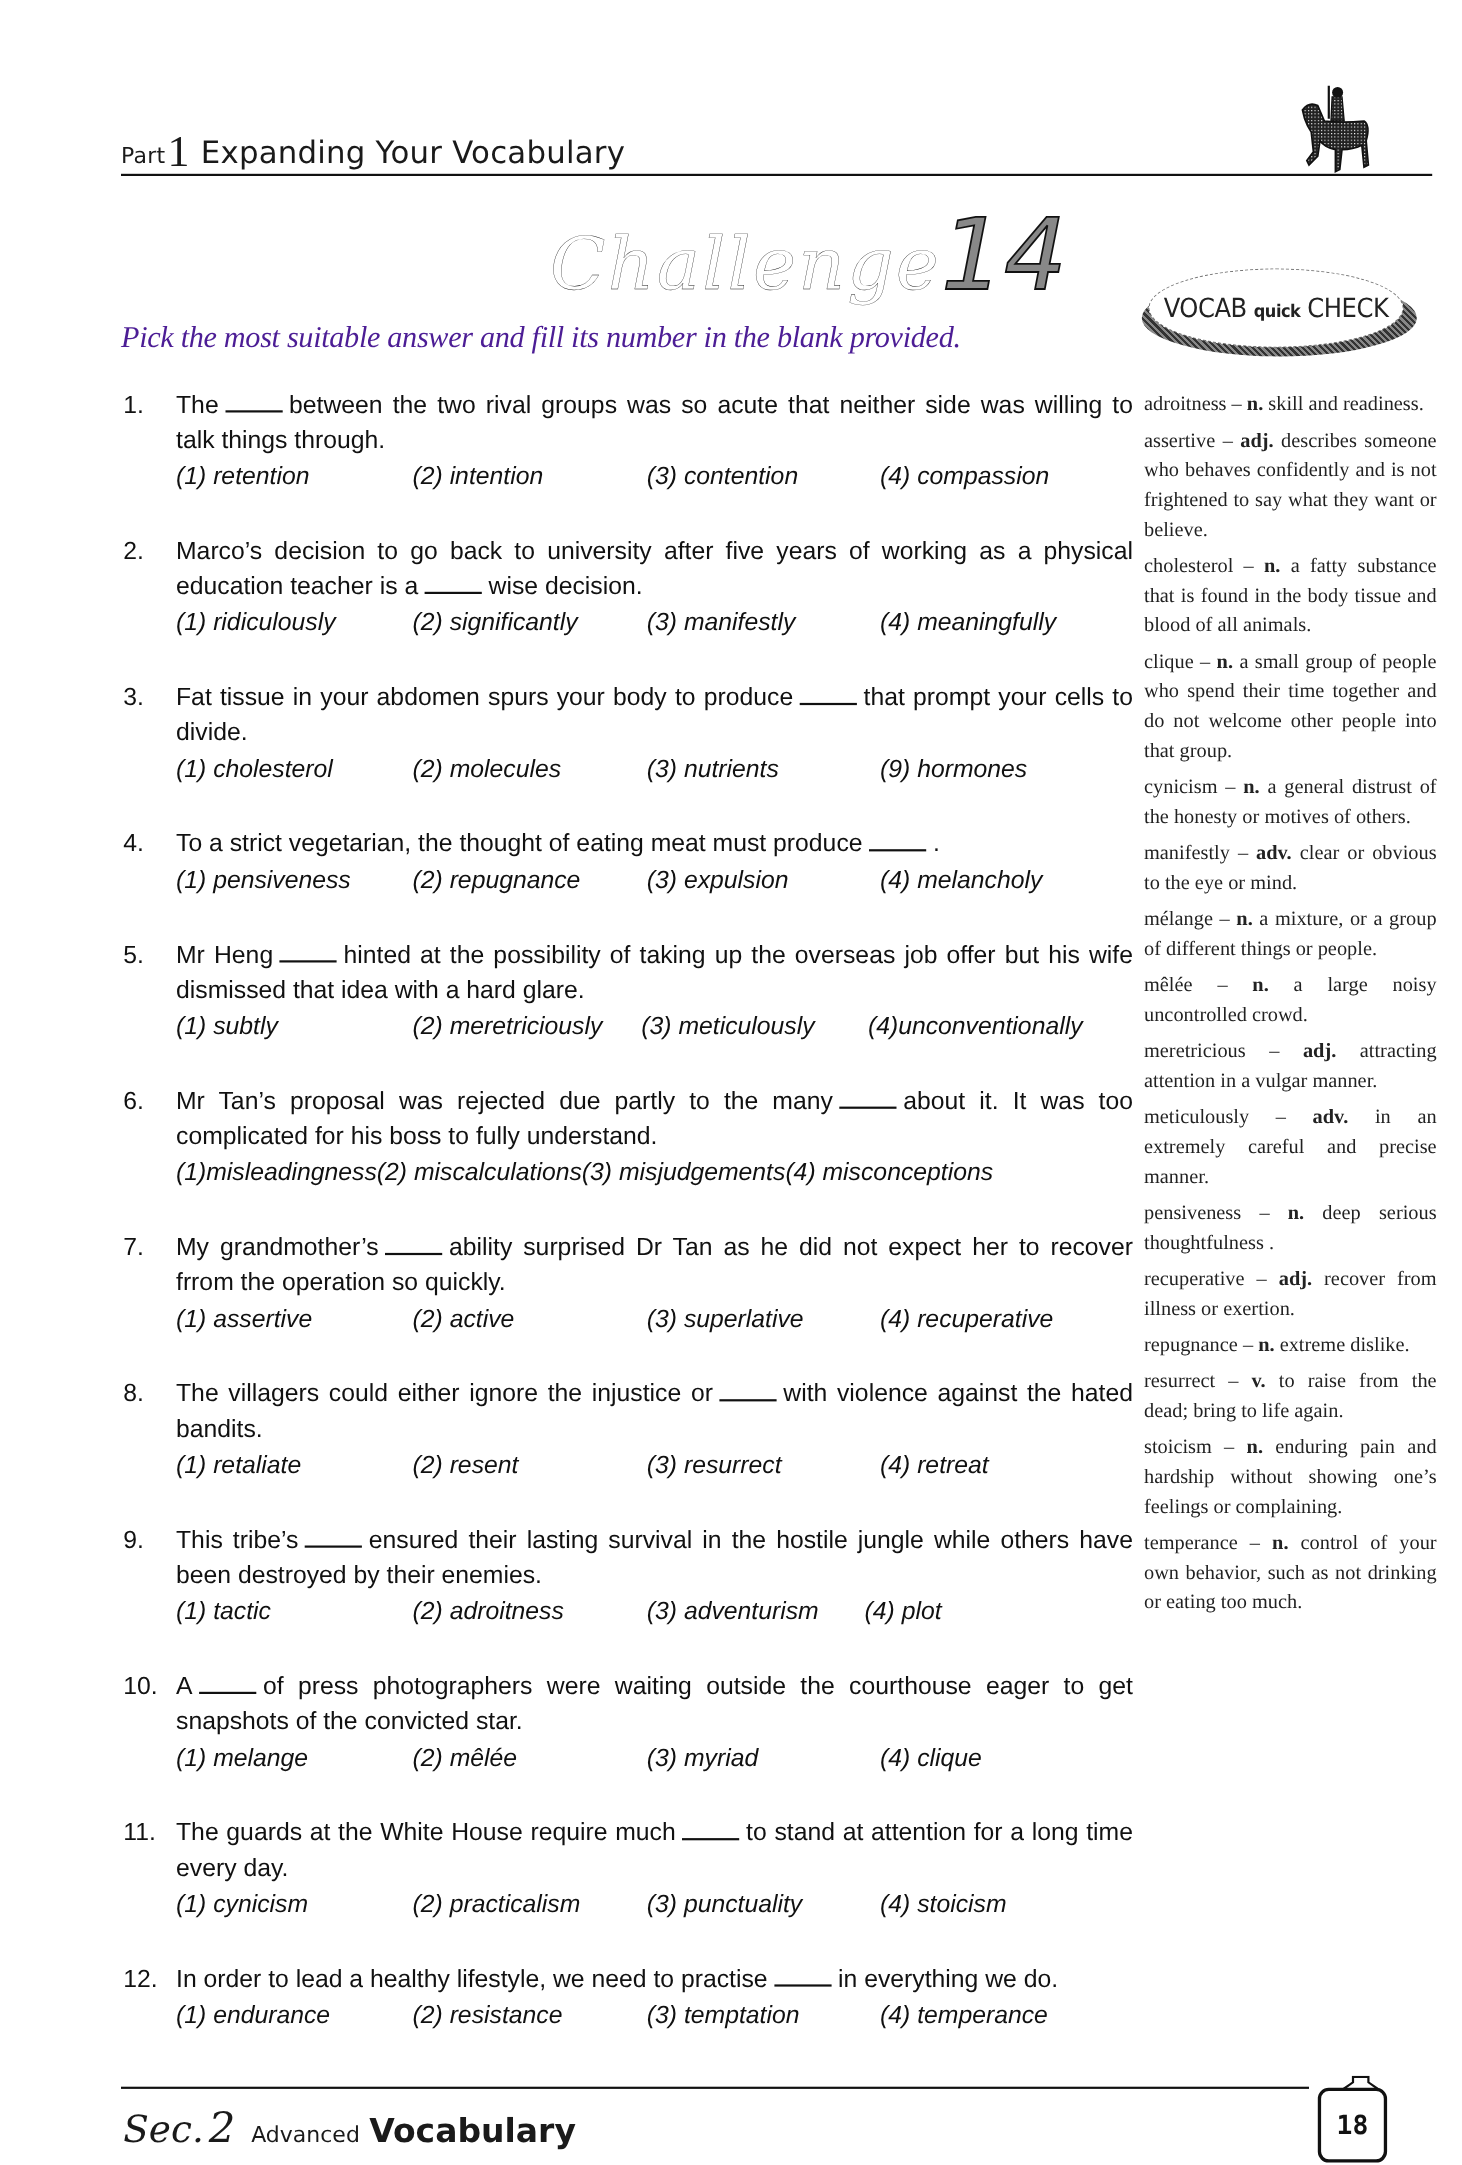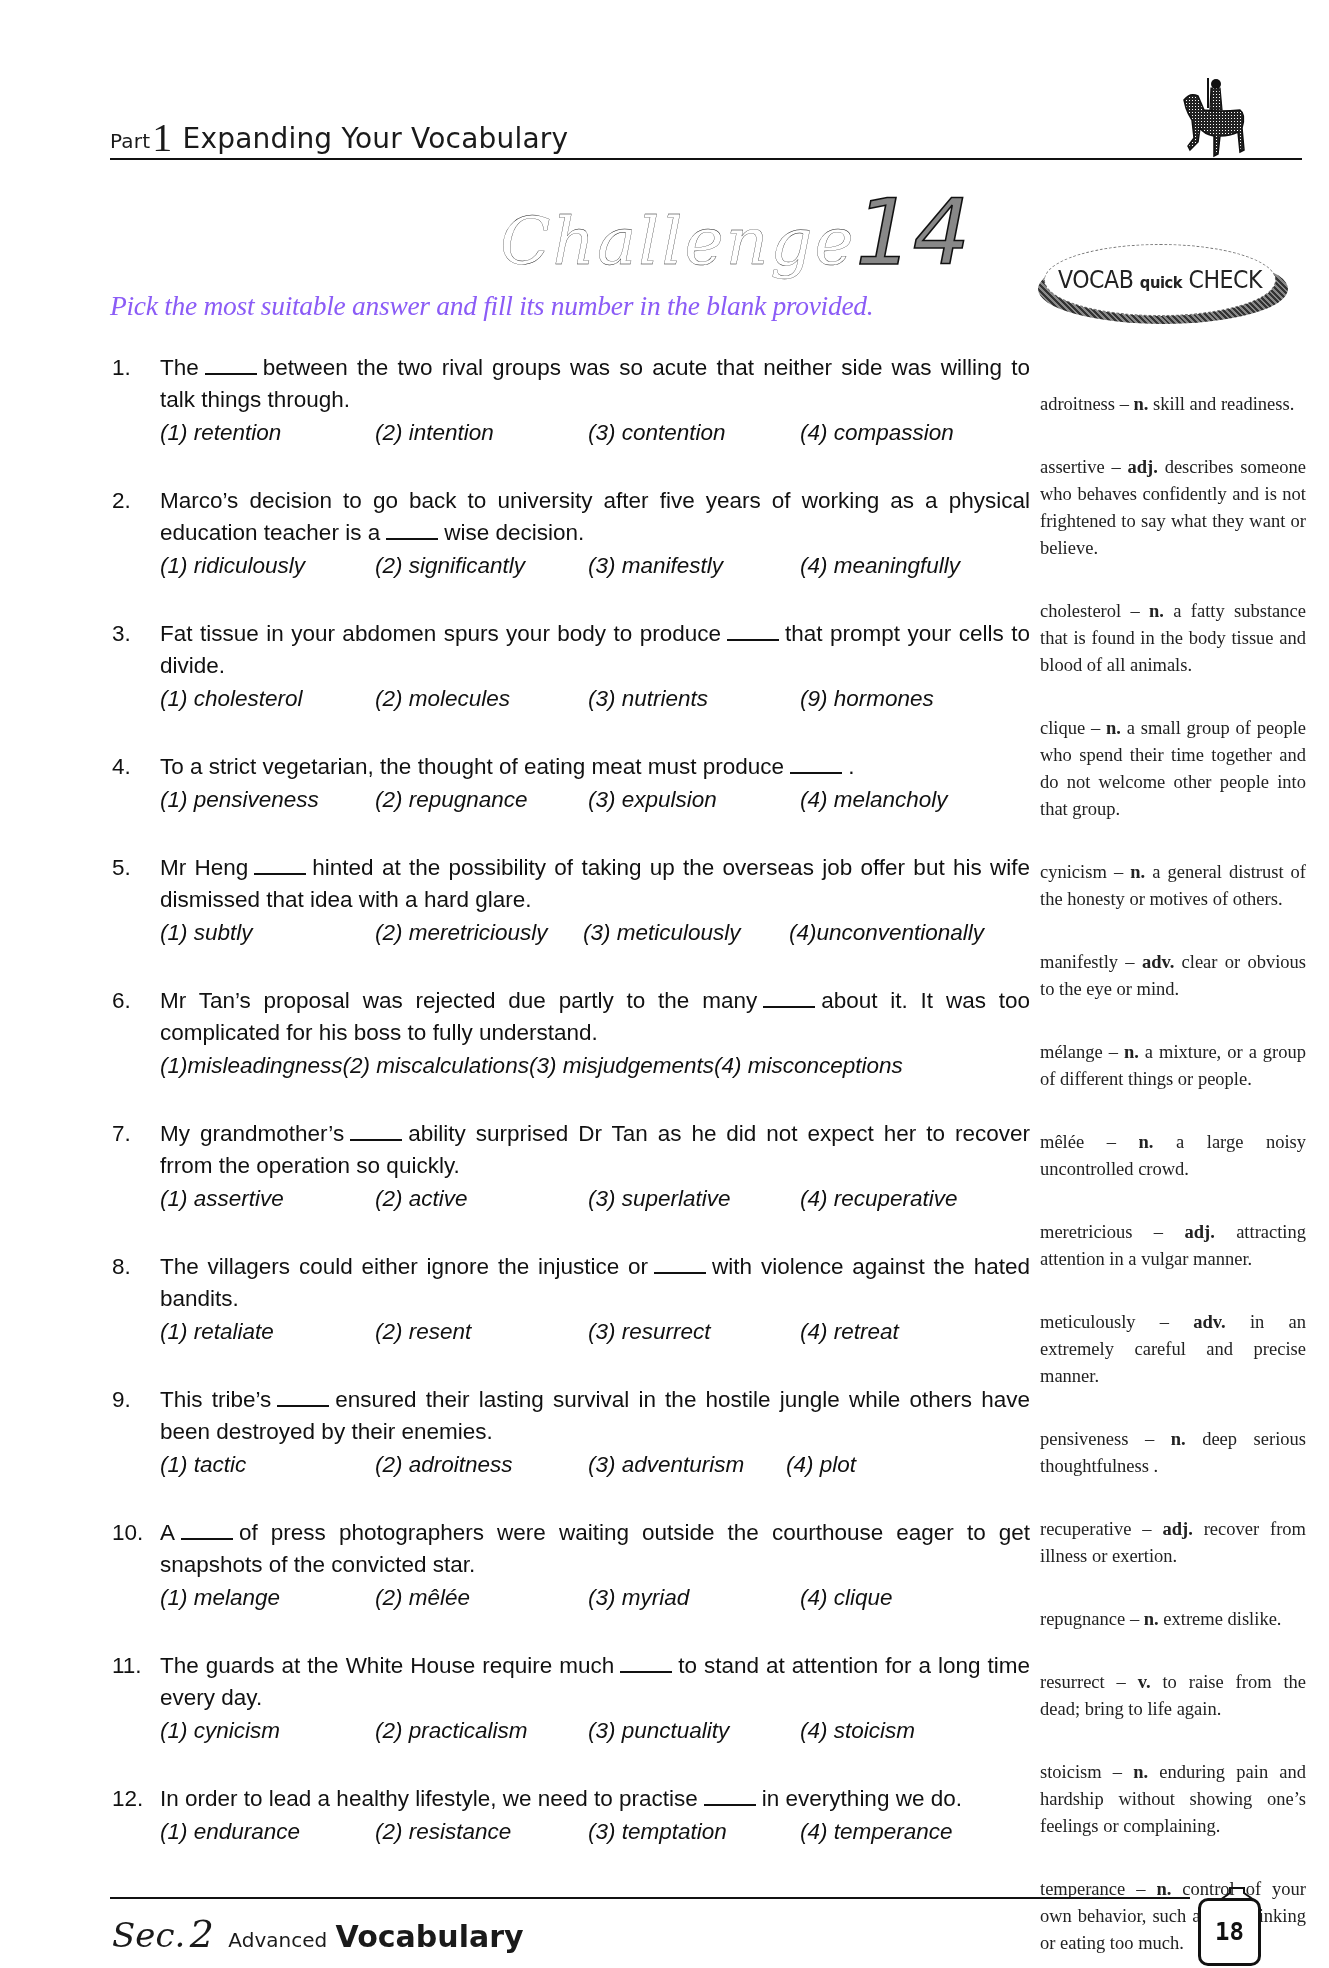--- a/index.html
+++ b/index.html
@@ -10,42 +10,42 @@
   .header-text { position: absolute; left: 0; top: 4px; font-family: "DejaVu Sans", sans-serif; font-size: 28px; color: #1a1a1a; letter-spacing: 0.2px; white-space: nowrap; }
   .header-text .part { font-size: 20px; }
   .header-text .num { font-family: "Liberation Serif", serif; font-size: 40px; vertical-align: -3px; margin: 0 10px 0 2px; }
   .header-rule { position: absolute; left: 110px; top: 158px; width: 1192px; height: 2px; background: #111; }
   .knight { position: absolute; left: 1180px; top: 70px; width: 80px; height: 92px; }
 
   
   .title { position: absolute; left: 500px; top: 180px; width: 480px; height: 110px; white-space: nowrap; }
   .title-word { font-family: "DejaVu Serif", serif; font-style: italic; font-size: 66px; color: #111; letter-spacing: 2px; font-weight: 300; -webkit-text-stroke: 0.3px #111; color: transparent; }
   .title-num { font-family: "DejaVu Sans", sans-serif; font-style: italic; font-size: 90px; color: #888; -webkit-text-stroke: 1.6px #111; }
-  .instruction { position: absolute; left: 110px; top: 290px; font-family: "Liberation Serif", serif; font-style: italic; font-size: 27.5px; color: #8b5cf6; white-space: nowrap; letter-spacing: -0.3px; }
+  .instruction { position: absolute; left: 110px; top: 290px; font-family: "Liberation Serif", serif; font-style: italic; font-size: 27.5px; color: #4c1d95; white-space: nowrap; letter-spacing: -0.3px; }
 
   
   .badge { position: absolute; left: 1034px; top: 240px; width: 256px; height: 86px; }
   .badge-shadow { position: absolute; left: 4px; top: 14px; width: 250px; height: 70px; border-radius: 50%; background: repeating-linear-gradient(45deg, #333 0 2px, #888 2px 4px); }
   .badge-face { position: absolute; left: 0; top: 4px; width: 252px; height: 72px; border-radius: 50%; background: #fff; border: 1px dashed #777; box-sizing: border-box; display: flex; align-items: center; justify-content: center; font-family: "DejaVu Sans", sans-serif; font-size: 24px; color: #222; letter-spacing: -0.5px; transform: scaleX(0.92); }
   .badge-face .small { font-size: 16px; font-weight: bold; margin: 4px 7px 0 7px; }
 
   
   .questions { position: absolute; left: 110px; top: 352px; width: 920px; }
   .q { position: relative; padding-left: 50px; margin-bottom: 36px; font-size: 22.5px; line-height: 32px; }
   .q-num { position: absolute; left: 2px; top: 0; }
   .q-text { display: block; text-align: justify; }
   .blank { display: inline-block; width: 52px; border-bottom: 2px solid #111; height: 18px; margin: 0 6px; vertical-align: baseline; }
   .options { display: flex; font-style: italic; white-space: nowrap; margin-top: 1px; }
   .opt { display: inline-block; }
   .opt.c0 { width: 215px; } .opt.c1 { width: 213px; } .opt.c2 { width: 212px; } .opt.c3 { width: auto; }
   .options.tight .opt { width: auto !important; margin-right: 0; }
 
   
   .glossary { position: absolute; left: 1040px; top: 355px; width: 266px; font-family: "Liberation Serif", serif; font-size: 18.5px; line-height: 27px; color: #222; }
-  .gloss-entry { margin-bottom: 6px; text-align: justify; margin-top: 36px; }
+  .gloss-entry { margin-bottom: 6px; text-align: justify; }
   .gloss-entry .pos { font-weight: bold; }
 
   
   .footer-rule { position: absolute; left: 110px; top: 1897px; width: 1080px; height: 2px; background: #111; }
   .footer-text { position: absolute; left: 112px; top: 1912px; white-space: nowrap; color: #1a1a1a; }
   .footer-sec { font-family: "DejaVu Serif", serif; font-style: italic; font-size: 34px; }
   .footer-sec-num { font-family: "DejaVu Serif", serif; font-style: italic; font-size: 38px; margin-right: 10px; }
   .footer-adv { font-family: "DejaVu Sans", sans-serif; font-size: 20px; margin-top: 15px; }
   .footer-vocab { font-family: "DejaVu Sans", sans-serif; font-weight: bold; font-size: 30px; margin-left: 4px; }
   .page-box { position: absolute; left: 1198px; top: 1898px; width: 63px; height: 68px; border: 3px solid #111; border-radius: 10px; box-sizing: border-box; display: flex; align-items: center; justify-content: center; font-family: "DejaVu Sans Mono", monospace; font-weight: bold; font-size: 24px; color: #111; background: #fff; }

